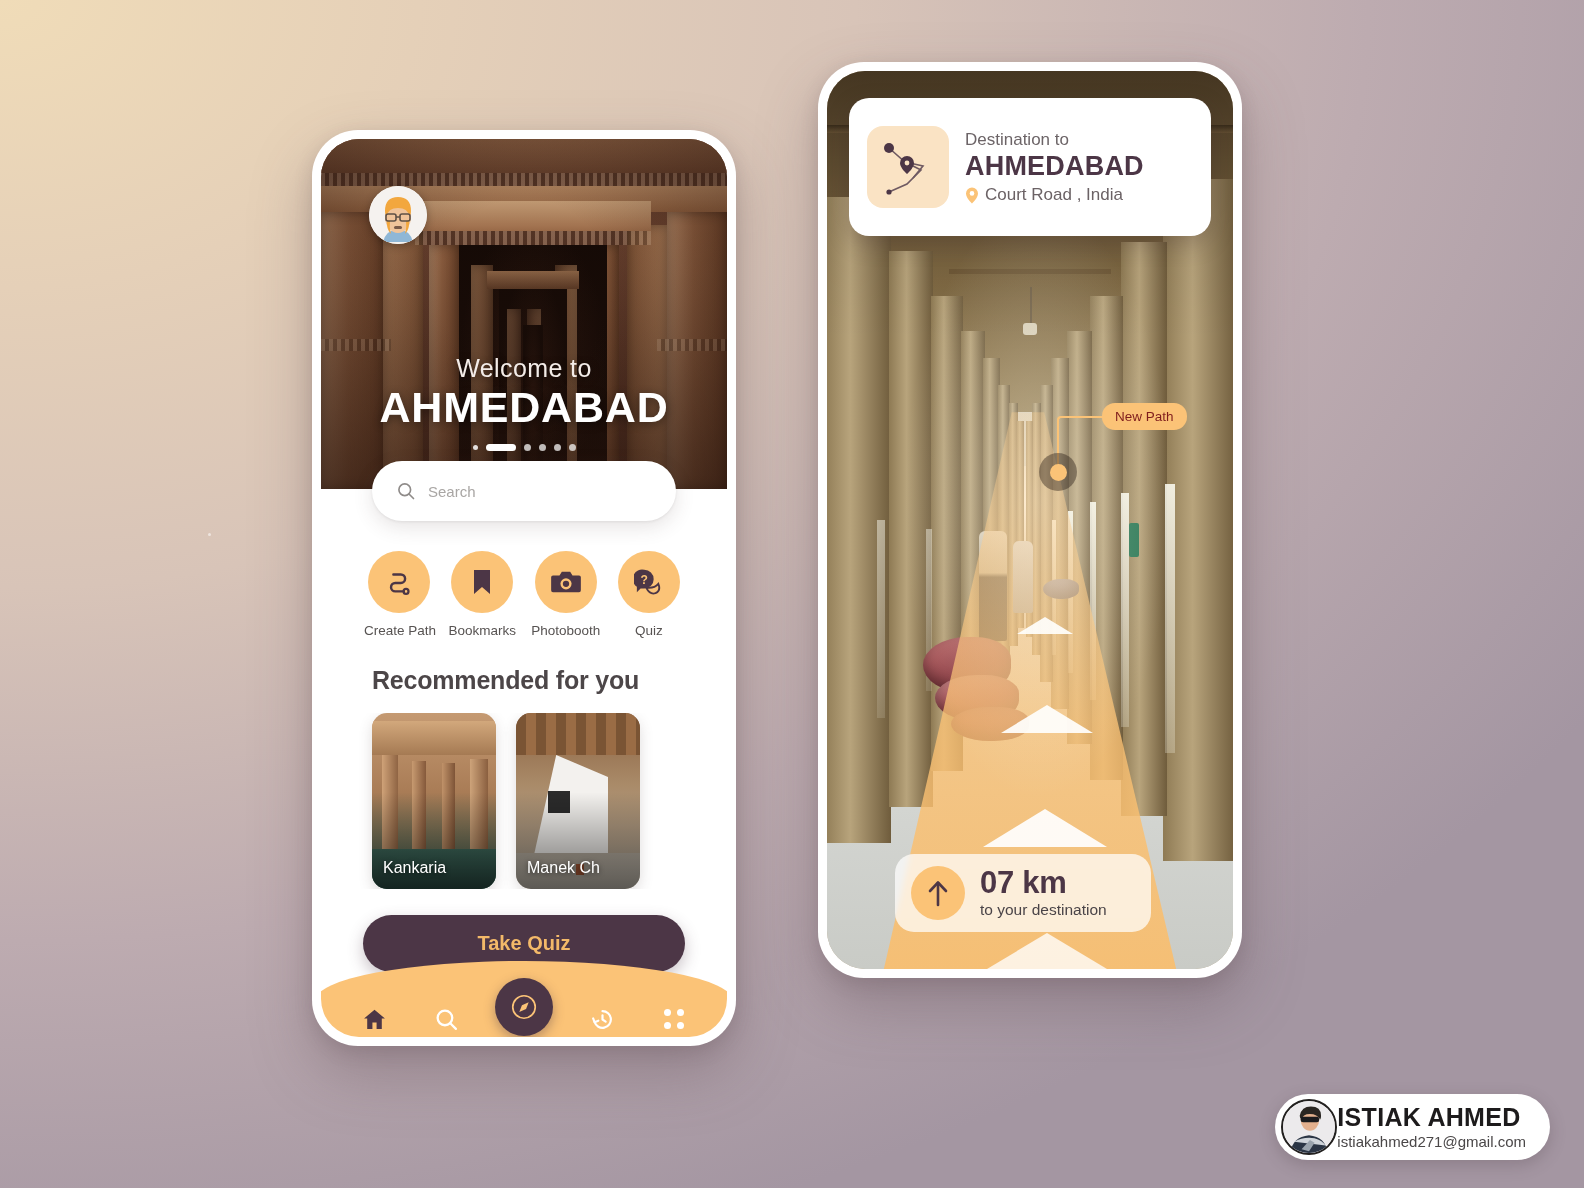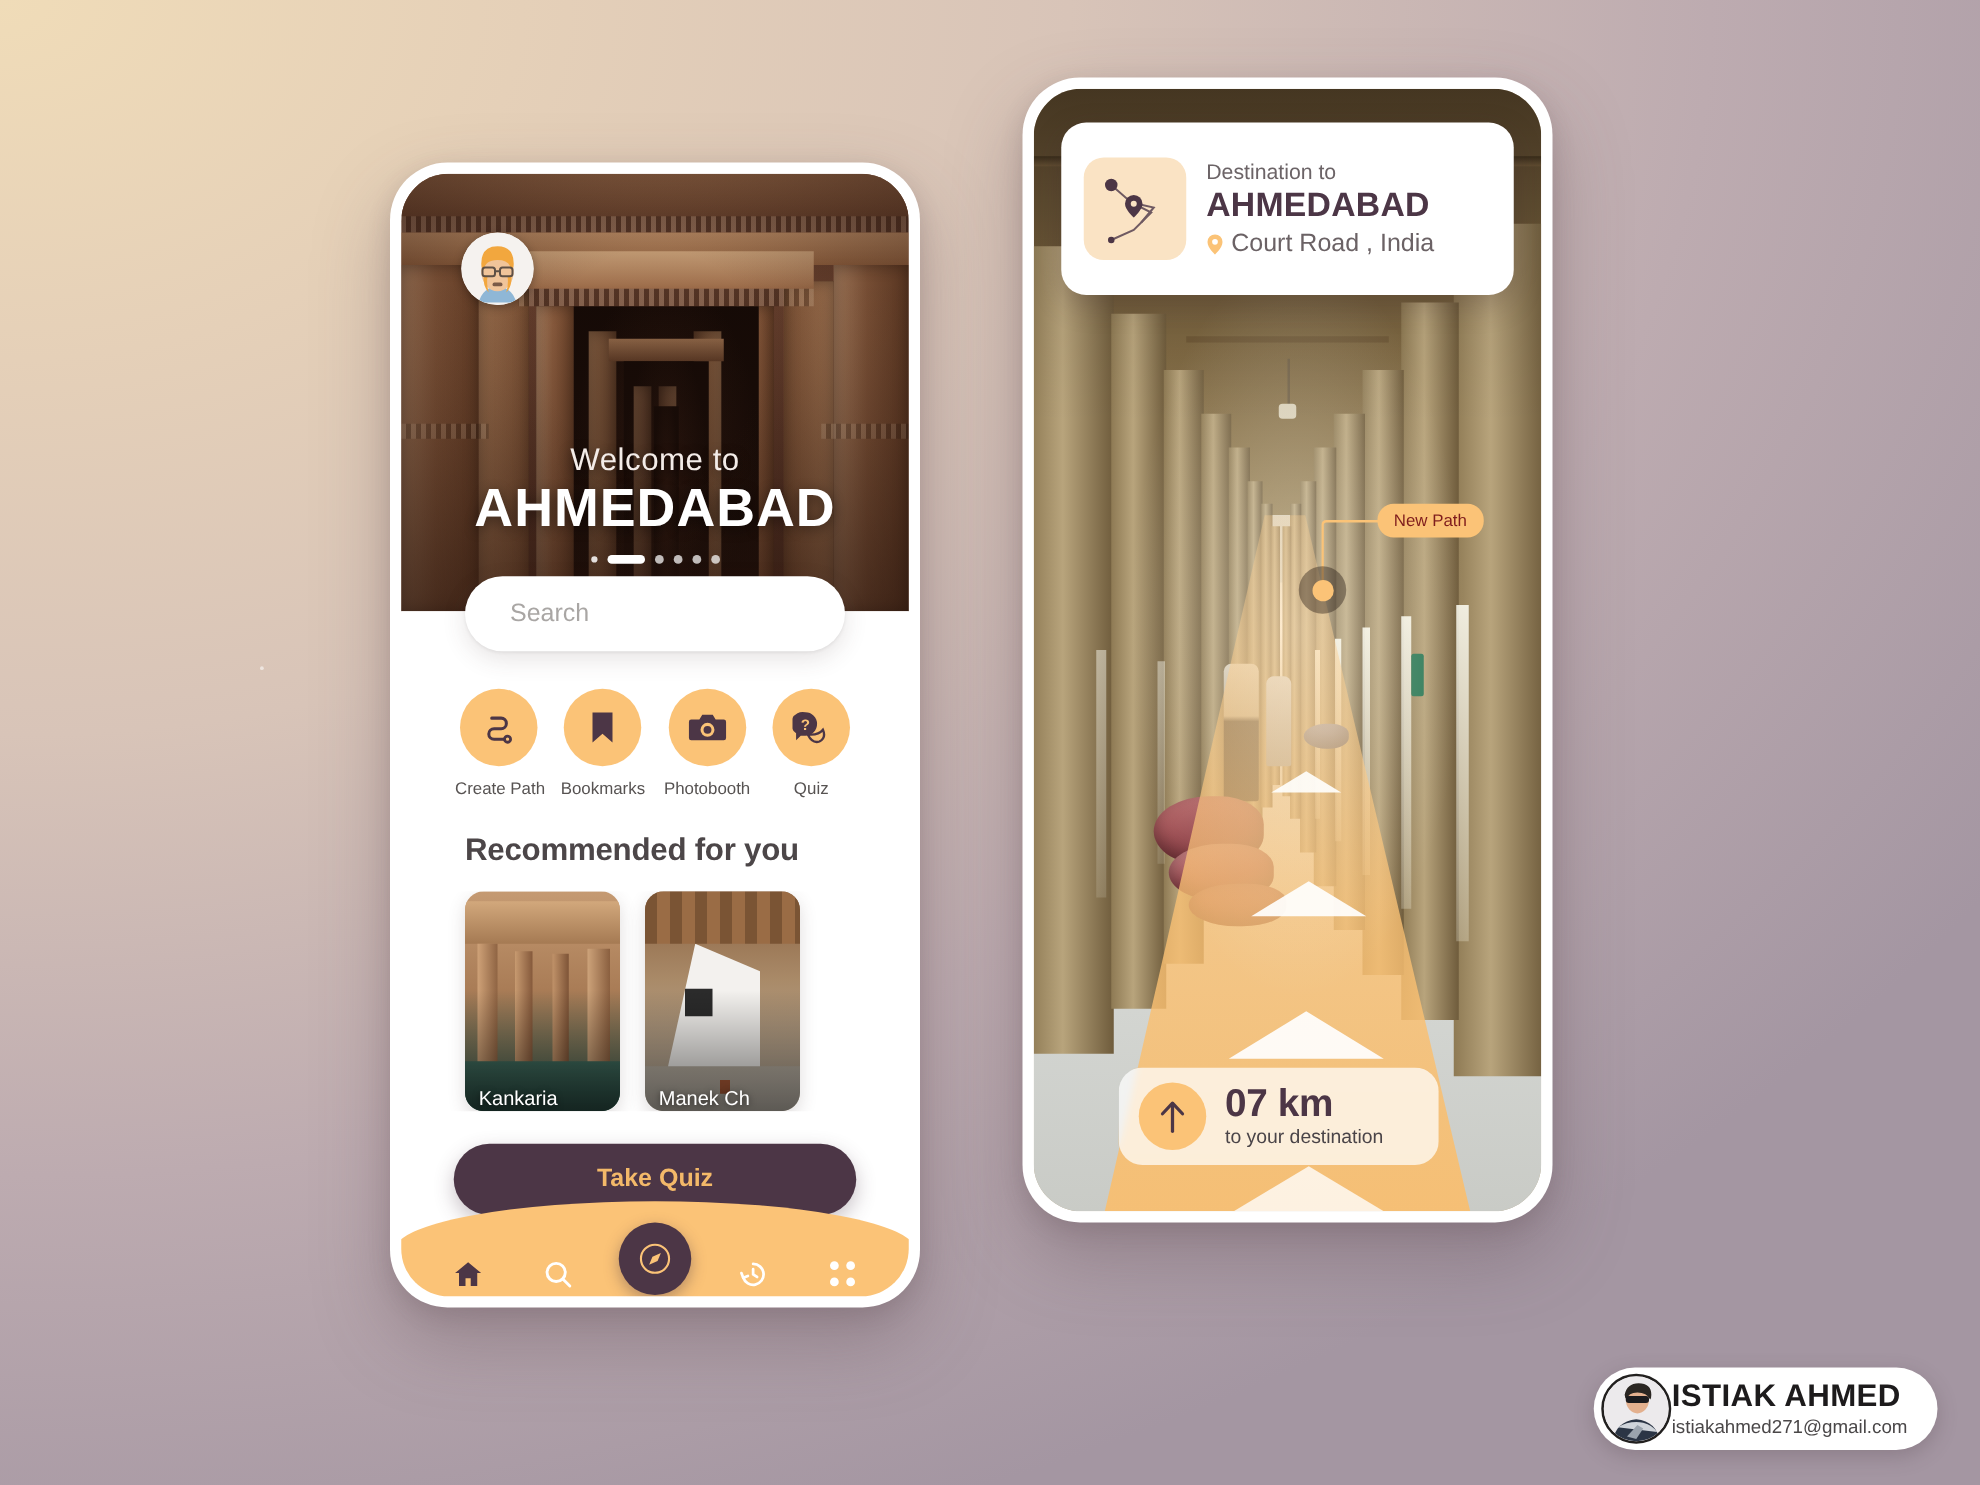--- a/index.html
+++ b/index.html
@@ -113,21 +113,21 @@
     border-radius: 32px;
     display: flex; align-items: center;
     padding: 0 24px;
     gap: 12px;
     box-shadow: 0 6px 20px rgba(80,60,60,0.14), 0 1px 3px rgba(0,0,0,0.07);
     z-index: 5;
   }
   .search-input {
     border: 0; outline: 0; flex: 1;
     font-family: "Liberation Sans", sans-serif;
-    font-size: 20px; color: #8b5cf6; background: transparent;
+    font-size: 15px; color: #8b5cf6; background: transparent;
   }
   .search-input::placeholder { color: #a9a6a4; }
 
   
   .body-area { position: relative; background: #ffffff; height: 566px; padding-top: 62px; }
 
   .actions {
     display: flex;
     justify-content: space-between;
     padding: 0 43px;
@@ -162,21 +162,21 @@
     overflow: hidden;
     box-shadow: 0 5px 14px rgba(80,60,60,0.18);
     cursor: pointer;
   }
   .card-art { position: absolute; inset: 0; }
   .card-shade {
     position: absolute; inset: 0;
     background: linear-gradient(180deg, rgba(0,0,0,0) 45%, rgba(0,0,0,0.55) 100%);
   }
   .card-label {
-    position: absolute; left: 11px; bottom: 0; right: 6px;
+    position: absolute; left: 11px; bottom: 12px; right: 6px;
     color: #fff; font-size: 16px; font-weight: 500;
     text-shadow: 0 1px 5px rgba(0,0,0,0.6);
     white-space: nowrap;
   }
 
   .quiz-btn {
     display: block;
     margin: 26px auto 0;
     width: 322px; height: 57px;
     background: #4c3646;
@@ -281,21 +281,21 @@
   .dest-thumb {
     flex: 0 0 auto;
     width: 82px; height: 82px;
     border-radius: 16px;
     background: #fae3c4;
     position: relative;
   }
   .dest-info { flex: 1; min-width: 0; }
   .dest-small { font-size: 17px; color: #6c6467; font-weight: 400; line-height: 1.25; }
   .dest-big { font-size: 27px; font-weight: 700; color: #4c3646; letter-spacing: 0.2px; line-height: 1.2; }
-  .dest-loc { display: flex; align-items: center; gap: 6px; margin-top: 3px; font-size: 20px; color: #6b6265; }
+  .dest-loc { display: flex; align-items: center; gap: 6px; margin-top: 3px; font-size: 17px; color: #6b6265; }
 
   .notch-bar {
     position: absolute;
     left: 50%; transform: translateX(-50%);
     top: 143px;
     width: 34px; height: 4px;
     border-radius: 3px;
     background: rgba(255,255,255,0.95);
     z-index: 6;
   }

